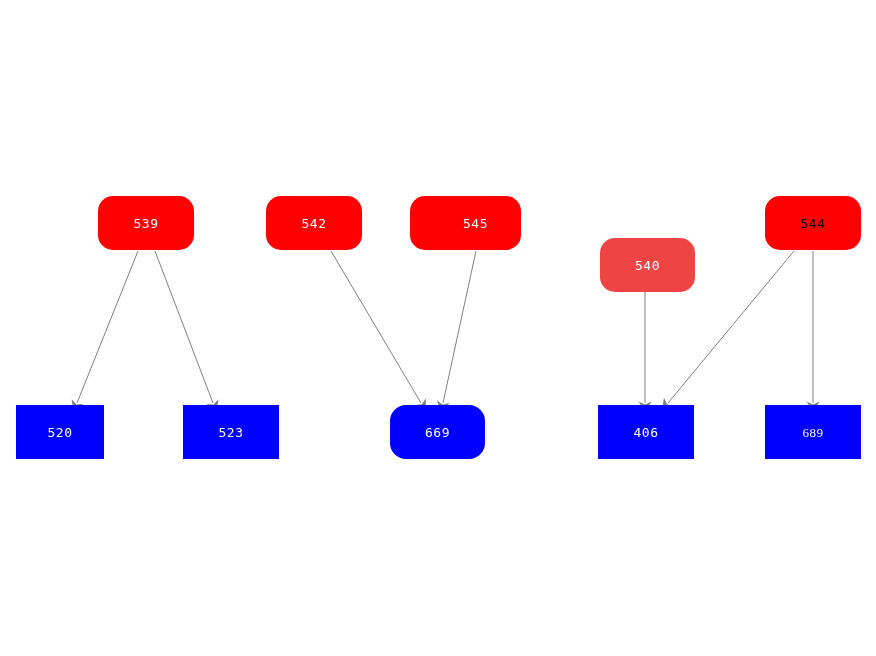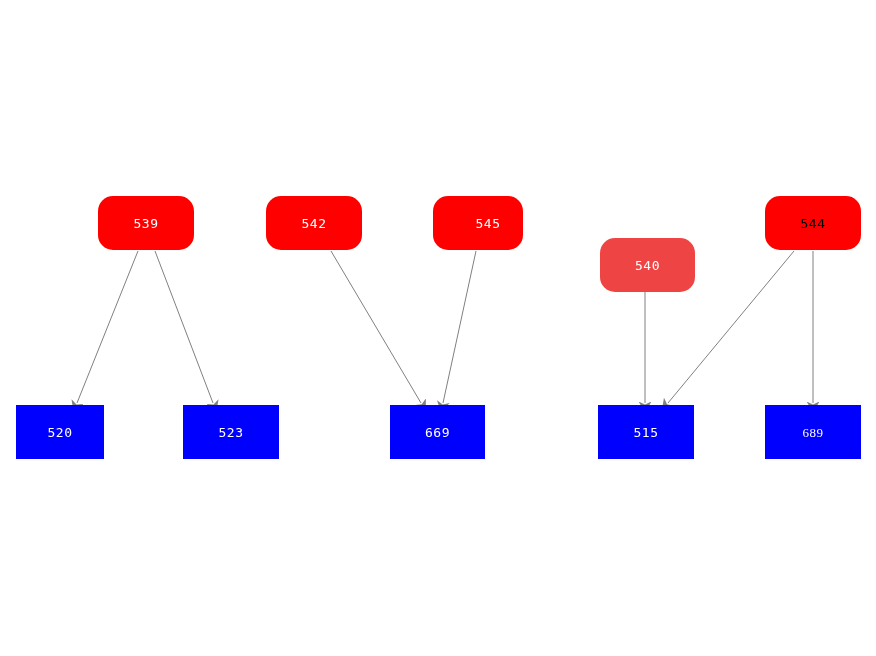--- a/index.html
+++ b/index.html
@@ -73,39 +73,39 @@
       </g>
   </svg>
 
   <div id="nodes-group">
       <div class="node node-source" style="left: 98px; top: 196px; width: 96px; height: 54px; background: rgb(255, 0, 0); color: rgb(255, 255, 255);">
         <span class="node-label">539</span>
       </div>
       <div class="node node-source" style="left: 266px; top: 196px; width: 96px; height: 54px; background: rgb(255, 0, 0); color: rgb(255, 255, 255);">
         <span class="node-label">542</span>
       </div>
-      <div class="node node-source" style="left: 433px; top: 196px; width: 90px; height: 54px; background: rgb(255, 0, 0); color: rgb(255, 255, 255); padding-left: 20px;">
+      <div class="node node-source" style="left: 410px; top: 196px; width: 111px; height: 54px; background: rgb(255, 0, 0); color: rgb(255, 255, 255); padding-left: 20px;">
         <span class="node-label">545</span>
       </div>
       <div class="node node-source" style="left: 600px; top: 196px; width: 95px; height: 54px; background: #ef4444; color: rgb(255, 255, 255); margin-top: 42px;">
         <span class="node-label">540</span>
       </div>
       <div class="node node-source" style="left: 765px; top: 196px; width: 96px; height: 54px; background: rgb(255, 0, 0); color: #000000;">
         <span class="node-label">544</span>
       </div>
       <div class="node node-target" style="left: 16px; top: 405px; width: 88px; height: 54px; background: rgb(0, 0, 255); color: rgb(255, 255, 255);">
         <span class="node-label">520</span>
       </div>
       <div class="node node-target" style="left: 183px; top: 405px; width: 96px; height: 54px; background: rgb(0, 0, 255); color: rgb(255, 255, 255); justify-content: center;">
         <span class="node-label">523</span>
       </div>
-      <div class="node node-target" style="left: 390px; top: 405px; width: 95px; height: 54px; background: rgb(0, 0, 255); color: rgb(255, 255, 255);">
+      <div class="node node-target" style="left: 390px; top: 405px; width: 95px; height: 54px; background: rgb(0, 0, 255); color: rgb(255, 255, 255); border-radius: 16px;">
         <span class="node-label">669</span>
       </div>
       <div class="node node-target" style="left: 598px; top: 405px; width: 96px; height: 54px; background: rgb(0, 0, 255); color: rgb(255, 255, 255);">
-        <span class="node-label">515</span>
+        <span class="node-label">406</span>
       </div>
       <div class="node node-target" style="left: 765px; top: 405px; width: 96px; height: 54px; background: rgb(0, 0, 255); color: rgb(255, 255, 255); font-family: Liberation Serif, serif;">
         <span class="node-label">689</span>
       </div>
     </div>
 
 </div>
 
 </body></html>

